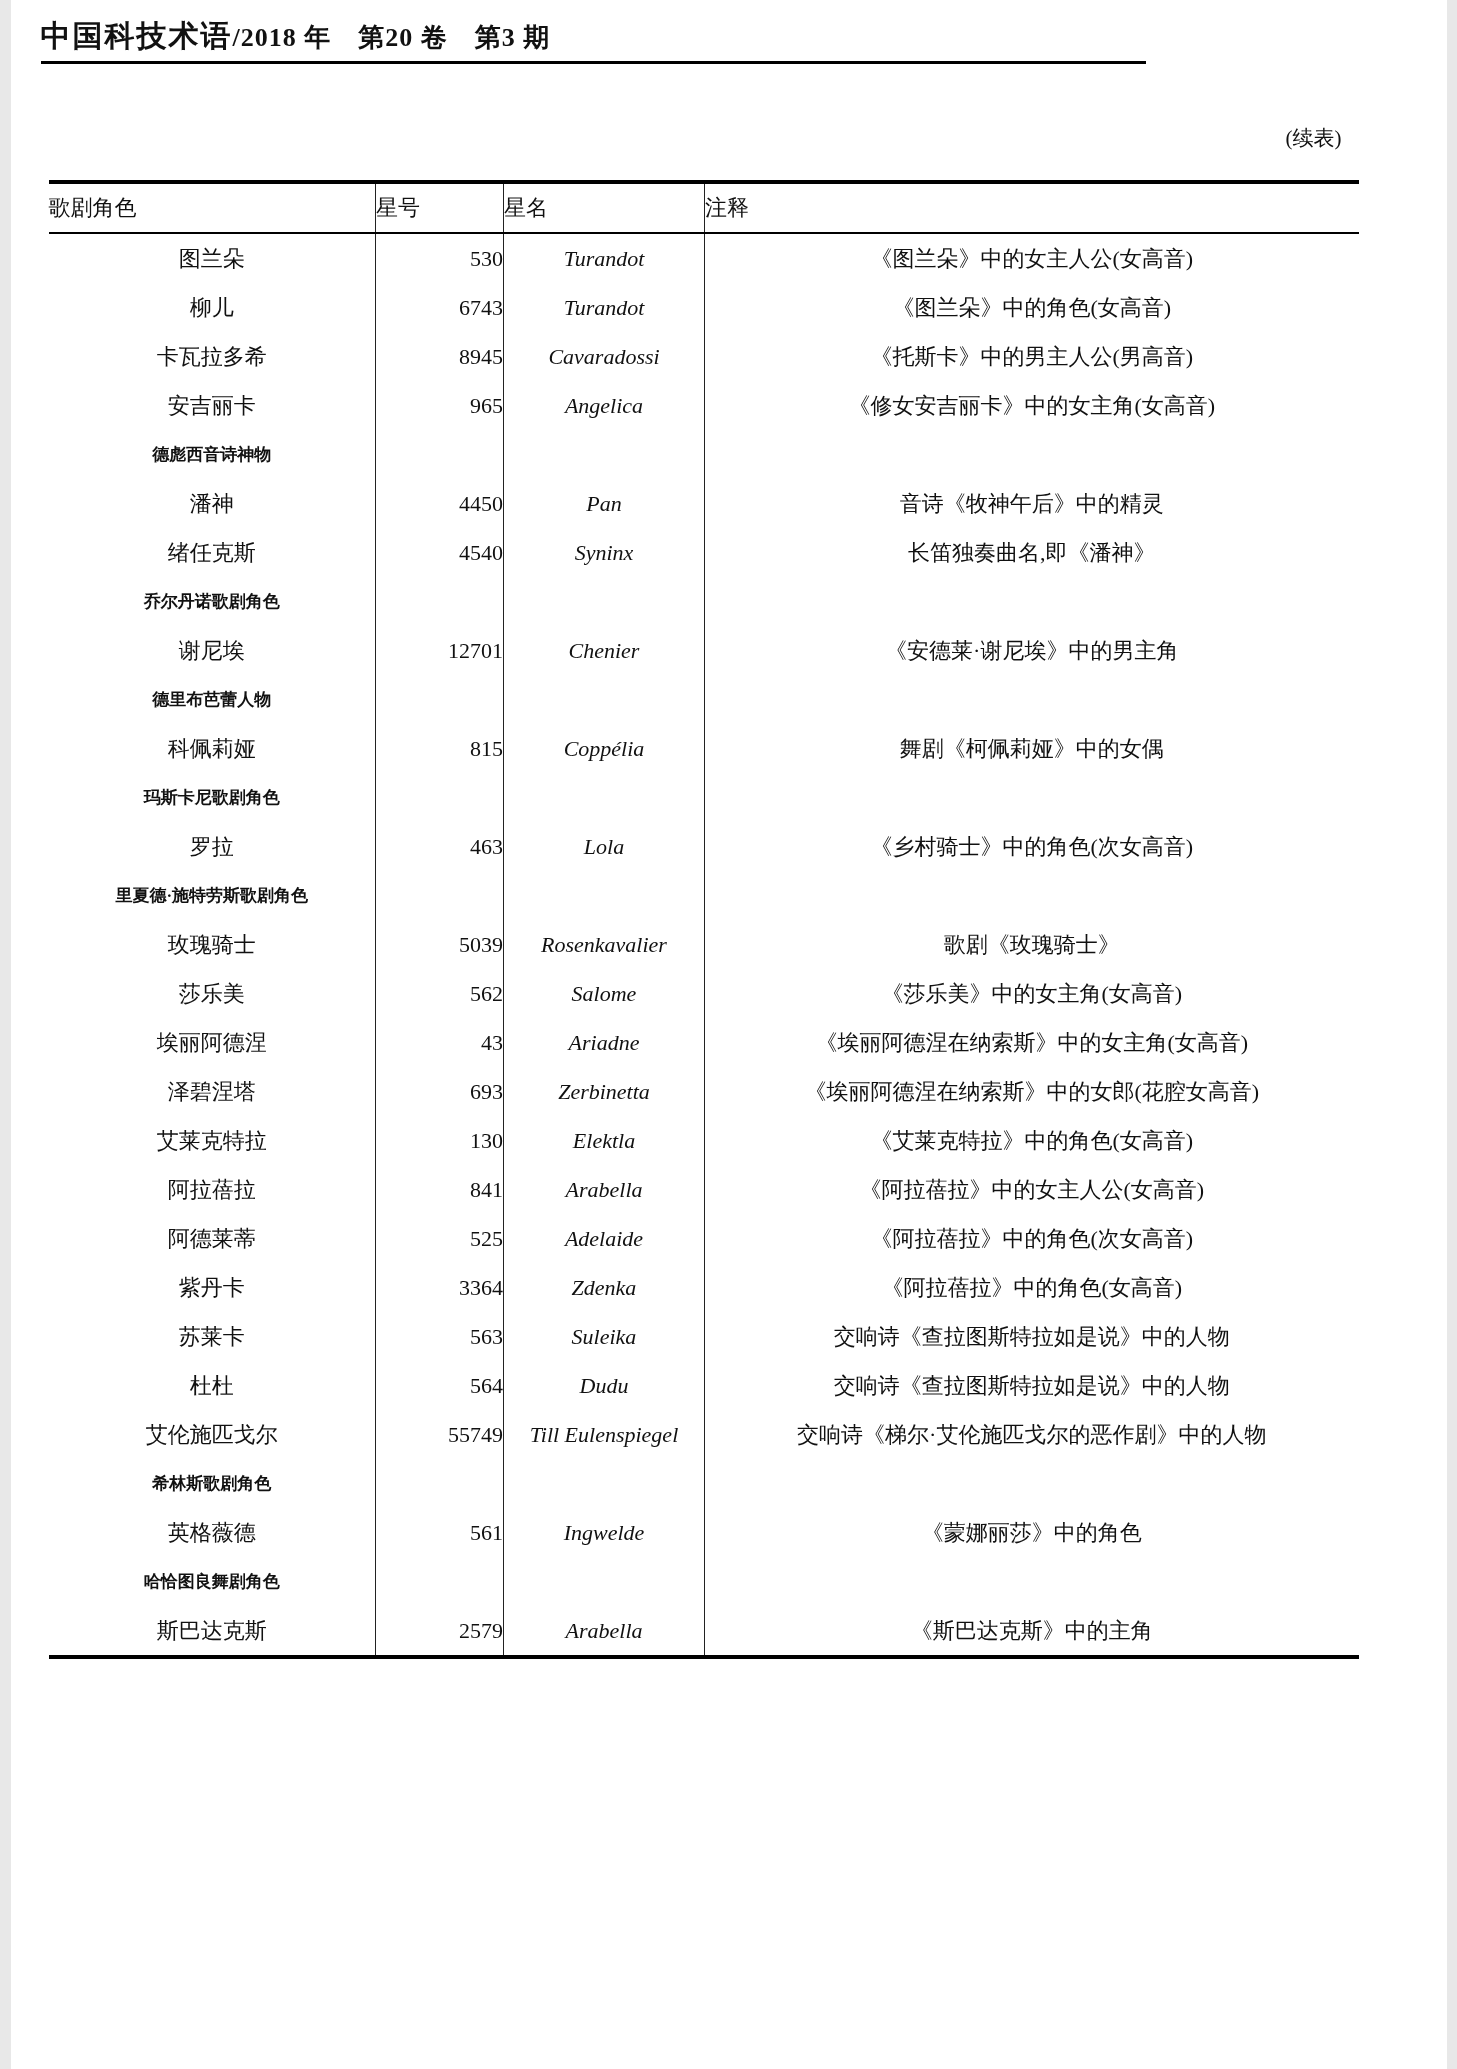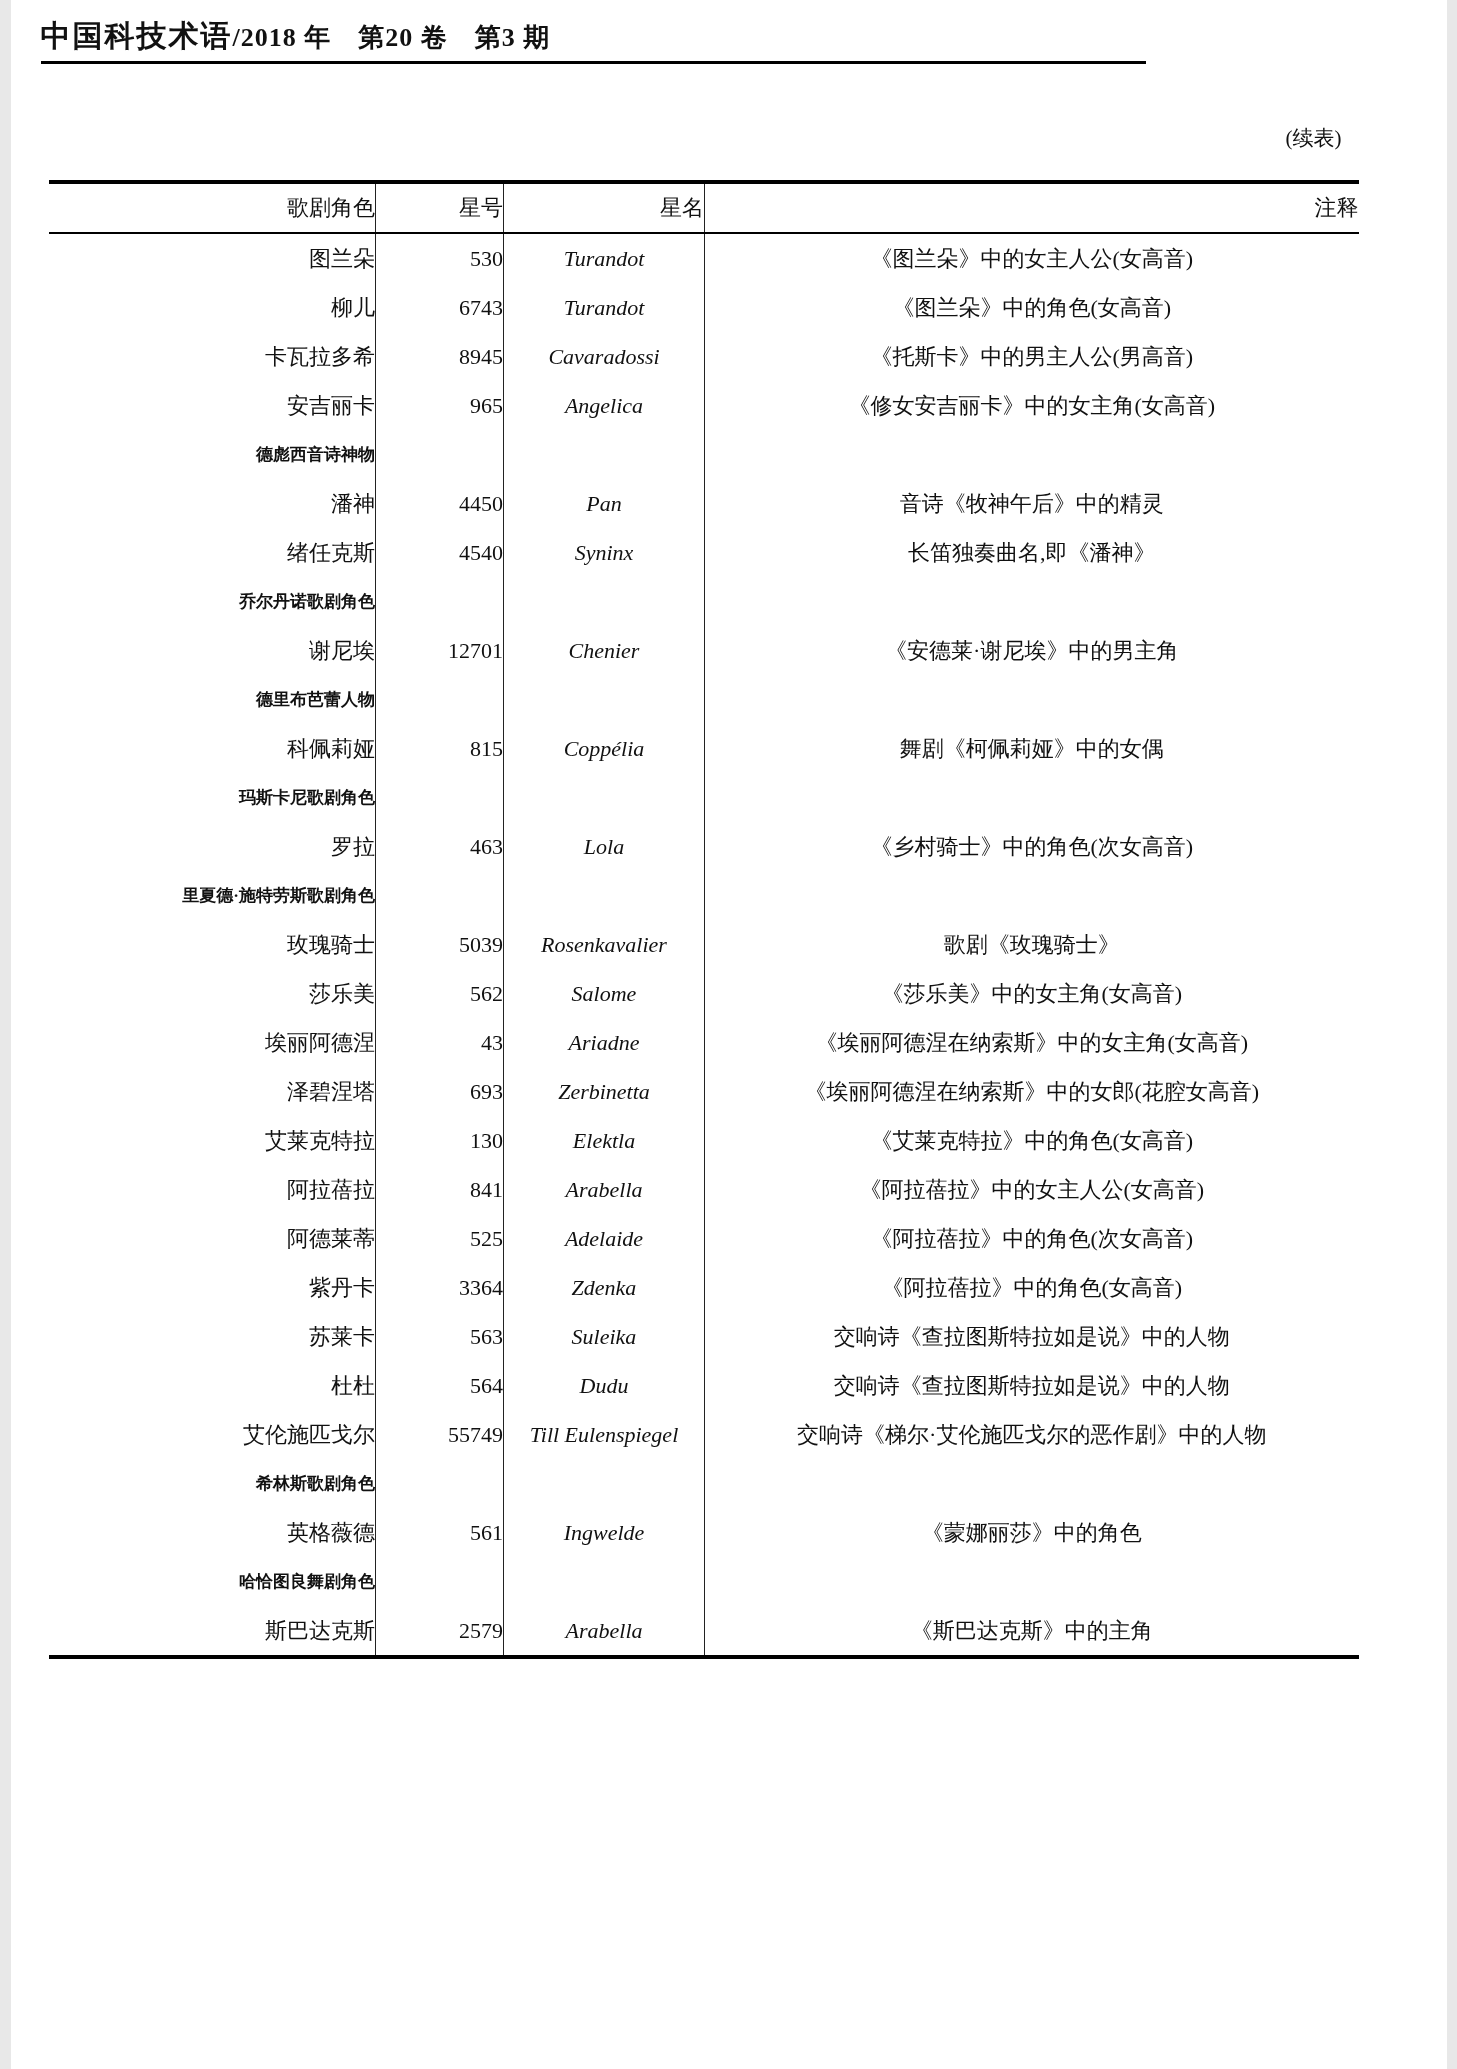--- a/index.html
+++ b/index.html
@@ -43,38 +43,38 @@
     border-bottom:4px solid #000;
   }
   table.startable col.c0 { width:327px; }
   table.startable col.c1 { width:128px; }
   table.startable col.c2 { width:201px; }
   table.startable col.c3 { width:654px; }
   table.startable th {
     height:48px;
     font-weight:normal;
     font-size:22px;
-    text-align:right;
+    text-align:left;
     border-bottom:2px solid #000;
     padding:0;
   }
   table.startable td {
     height:49px;
     font-size:22px;
     padding:0;
     overflow:hidden;
     white-space:nowrap;
   }
   table.startable th:nth-child(1),
   table.startable th:nth-child(2),
   table.startable th:nth-child(3),
   table.startable td.v1,
   table.startable td.v2,
   table.startable td.v3 { border-right:1.5px solid #222; }
-  td.col-role { text-align:right; }
+  td.col-role { text-align:center; }
   td.col-no   { text-align:right; padding-right:26px; }
   td.col-name { text-align:center;font-style:italic; }
   td.col-note { text-align:center; padding-left:13px; }
   tr.section td.col-role { font-weight:bold; font-size:17px;font-family:Liberation Serif, serif; }
   
   .page-number {
     position:absolute; left:0; top:1985px;
     width:100%;
     text-align:center;
     font-size:25px;

